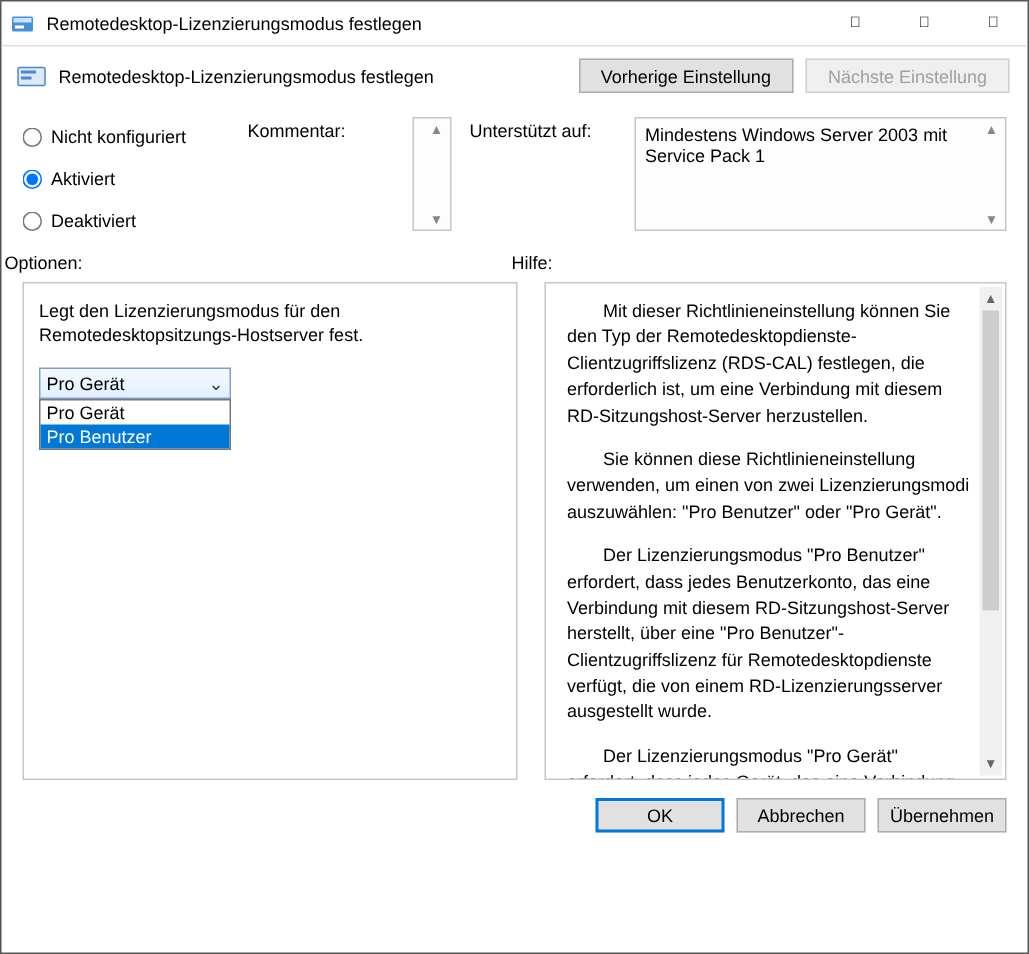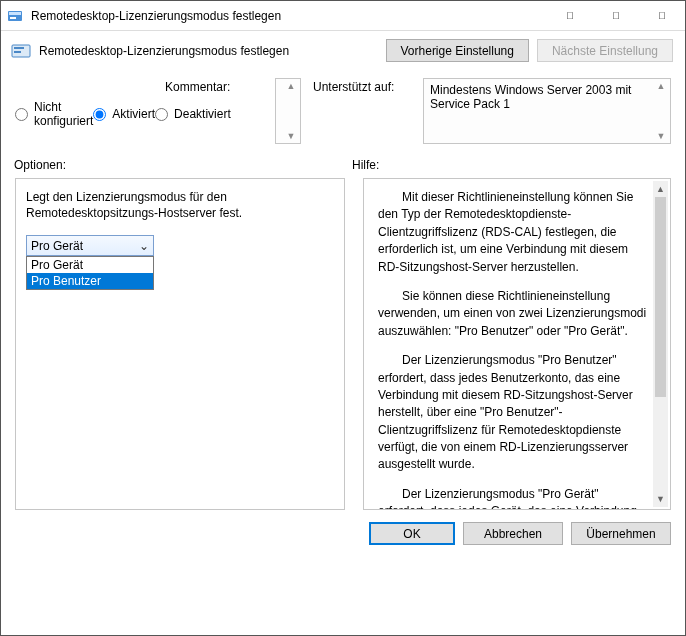--- a/index.html
+++ b/index.html
@@ -10,32 +10,32 @@
   .titlebar .title { flex: 1; padding-left: 2px; }
   .titlebar .win-btn { width: 46px; height: 30px; display: flex; align-items: center; justify-content: center; font-family: "Segoe MDL2 Assets","Segoe UI Symbol",sans-serif; font-size: 10px; }
 
   .header-row { display: flex; align-items: center; padding: 8px 12px 12px 10px; gap: 8px; border-bottom: 0; }
   .header-row .app-icon { width: 20px; height: 20px; }
   .header-row .header-title { flex: 1; font-size: 12px; }
   .header-row .nav-btn { height: 23px; padding: 0 14px; border: 1px solid #adadad; background: #e1e1e1; font-size: 12px; }
   .header-row .nav-btn.disabled { color: #a0a0a0; border-color: #d0d0d0; background: #efefef; }
 
   .state-area { display: flex; padding: 4px 14px 8px 14px; }
-  .state-col { width: 150px; display: flex; flex-direction: row; padding-top: 6px; }
+  .state-col { width: 150px; display: flex; flex-direction: column; gap: 14px; padding-top: 6px; }
   .radio-row { display: flex; align-items: center; gap: 6px; }
   .radio-row input { margin: 0; }
   .fields-col { flex: 1; display: flex; flex-direction: row; gap: 12px; }
   .field-row { display: flex; gap: 10px; }
   .field-label { width: 100px; padding-top: 2px; }
   .field-box { flex: 1; border: 1px solid #c6c6c6; background: #fdfdfd; min-height: 66px; position: relative; padding: 4px 18px 4px 6px; font-size: 12px; color: #000; }
   .field-box.small { min-height: 44px; }
   .field-scroll { position: absolute; right: 2px; top: 2px; bottom: 2px; width: 14px; display: flex; flex-direction: column; justify-content: space-between; color: #888; font-size: 9px; }
   .field-scroll span { text-align: center; }
 
-  .section-labels { display: flex; padding: 6px 14px 4px 13px; }
+  .section-labels { display: flex; padding: 6px 14px 4px 2px; }
   .section-labels .left-lbl { width: 338px; }
   .section-labels .right-lbl { flex: 1; }
 
   .panels { display: flex; gap: 8px; padding: 2px 14px 0 14px; }
   .panel { border: 1px solid #c6c6c6; background: #fff; height: 332px; overflow: hidden; position: relative; }
   .panel.left { width: 330px; padding: 10px 10px; }
   .panel.right { flex: 1; padding: 10px 22px 10px 14px; margin-left: 10px; }
   .opt-desc { margin-bottom: 14px; line-height: 1.35; }
 
   .combo-wrap { position: relative; width: 128px; }
@@ -46,21 +46,21 @@
   .combo-item.selected { background: #0078d7; color: #fff; }
 
   .help-body { font-size: 12px; line-height: 1.45; }
   .help-body p { margin-bottom: 12px; text-indent: 24px; }
   .panel.right .vscroll { position: absolute; right: 2px; top: 2px; bottom: 2px; width: 15px; background: #f0f0f0; display: flex; flex-direction: column; }
   .vscroll .sbtn { height: 16px; display:flex; align-items:center; justify-content:center; color:#666; font-size:9px; }
   .vscroll .thumb { flex: 0 0 200px; margin: 0 2px; background: #cdcdcd; border-radius: 0; }
   .vscroll .track { flex: 1; }
 
   .button-row { display: flex; justify-content: flex-end; gap: 8px; padding: 12px 14px; }
-  .dlg-btn { width: 100px; height: 23px; border: 1px solid #adadad; background: #e1e1e1; font-size: 12px; }
+  .dlg-btn { width: 86px; height: 23px; border: 1px solid #adadad; background: #e1e1e1; font-size: 12px; }
   .dlg-btn.primary { border: 2px solid #0078d7; background: #e1e1e1; width: 86px; height: 23px; }
 </style>
 </head>
 <body>
 
 <div class="titlebar">
   <div class="icon-slot">
     <svg width="16" height="16" viewBox="0 0 16 16">
         <rect x="1" y="3" width="14" height="10" rx="1" fill="#4a90d9"></rect>
         <rect x="2" y="4" width="12" height="3" fill="#c9e3ff"></rect>

